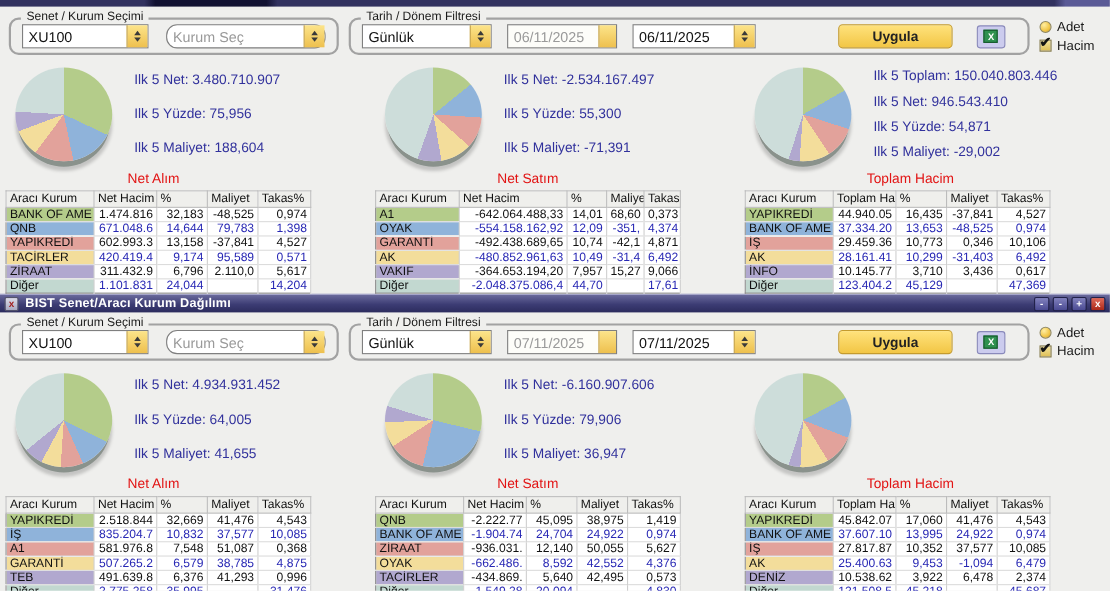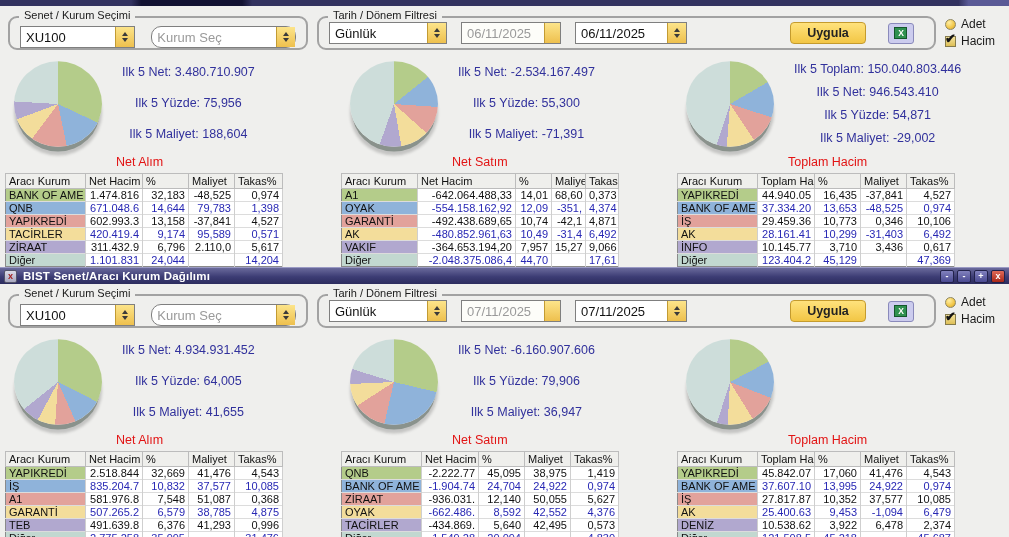--- a/index.html
+++ b/index.html
@@ -39,41 +39,41 @@
   
   .filters-row{ display:flex; align-items:flex-start; padding:10px 6px 2px 8px; gap:9px; }
   .groupbox{
     position:relative; height:34px; border:2px solid #a2a2a2; border-radius:9px;
     display:flex; align-items:center; gap:16px; padding:0 10px;
   }
   .gb-label{
     position:absolute; top:-9px; left:9px; background:#efefed; padding:0 5px;
     font-size:11px; color:#1a1a1a; white-space:nowrap;
   }
-  .groupbox-symbol{ width:300px;align-items:flex-end; }
+  .groupbox-symbol{ width:300px; }
   .groupbox-date{ width:622px; gap:14px; }
   .combo{
     display:flex; align-items:stretch; height:22px; background:#fff;
     border:1px solid #7f7f7f;
   }
   .combo-val{ flex:1; font-size:13px; padding:3px 5px 0 5px; white-space:nowrap; overflow:hidden; }
   .combo-val.placeholder{ color:#9a9a9a; }
   .combo-spin{
     width:19px; display:flex; flex-direction:column; align-items:center; justify-content:center;
     background:linear-gradient(#fce48a,#eec04e); border-left:1px solid #c29b33; gap:2px;
   }
   .arr-up{ width:0;height:0;border-left:3px solid transparent;border-right:3px solid transparent;border-bottom:4px solid #3a3a3a; }
   .arr-dn{ width:0;height:0;border-left:3px solid transparent;border-right:3px solid transparent;border-top:4px solid #3a3a3a; }
   .combo-symbol{ width:118px; } .combo-broker{ width:148px;border-radius:10px; }
   .combo-period{ width:118px; } .combo-date{ width:112px; }
   .datefield{ width:100px; background:#fdfdf9; }
   .datefield .combo-val{ color:#9a9a9a; }
   .date-block{ width:16px; background:linear-gradient(#fce48a,#eec04e); border-left:1px solid #c29b33; }
   .apply-btn{
-    margin-left:auto; width:76px; height:22px; border-radius:4px;
+    margin-left:auto; width:104px; height:22px; border-radius:4px;
     border:1px solid #c49b2e; background:linear-gradient(#ffe27c,#f2c645);
     font-family:inherit; font-size:12.5px; font-weight:bold; color:#222; cursor:default;
   }
   .excel-btn{
     margin:0 10px 0 8px; width:26px; height:21px; border-radius:3px;
     border:1px solid #8a8abb; background:#ccccee; display:flex; align-items:center; justify-content:center;
     padding:0; cursor:default;
   }
   .xls-glyph{
     width:13px;height:12px;background:#2f9150;border:1px solid #14572c;
@@ -89,21 +89,21 @@
     position:relative; width:11px;height:11px;border:1px solid #847a4c;
     background:linear-gradient(#f4e39c,#debf57);
   }
   .check-mark{
     position:absolute; top:-6px; left:-1px; font-size:13px; font-weight:bold; color:#141414;
   }
 
   
   .sections{ display:flex; padding-top:5px; }
   .section{ width:336px; }
-  .chart-row{ display:flex; height:94px;text-align:center; }
+  .chart-row{ display:flex; height:94px; }
   .pie-wrap{ width:104px; padding:3px 0 0 14px; }
   .pie{
     width:88px;height:88px;border-radius:50%;
     transform:scaleY(.97);
     box-shadow:0 7px 0 -2px rgba(118,128,122,.75), 0 9px 3px rgba(0,0,0,.18);
   }
   .stats{ display:flex; flex-direction:column; justify-content:space-around; height:92px; margin-left:18px; }
   .stat-line{ font-size:12.5px; color:#31319c; white-space:nowrap; }
   .caption{ margin:4px 0 0 116px; height:15px; font-size:12.5px; color:#e21414; }
 

